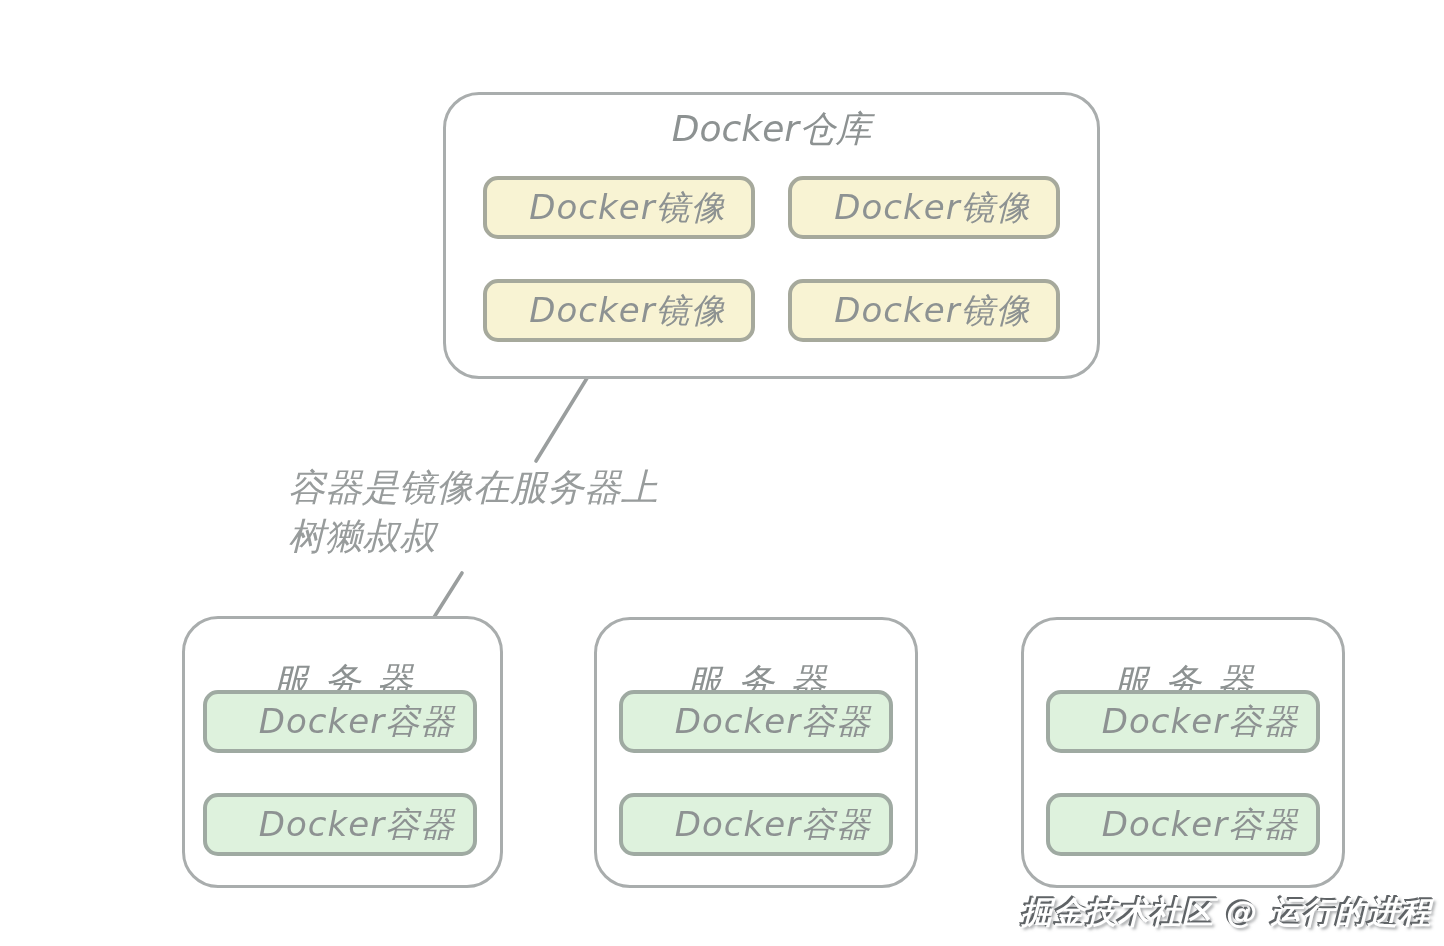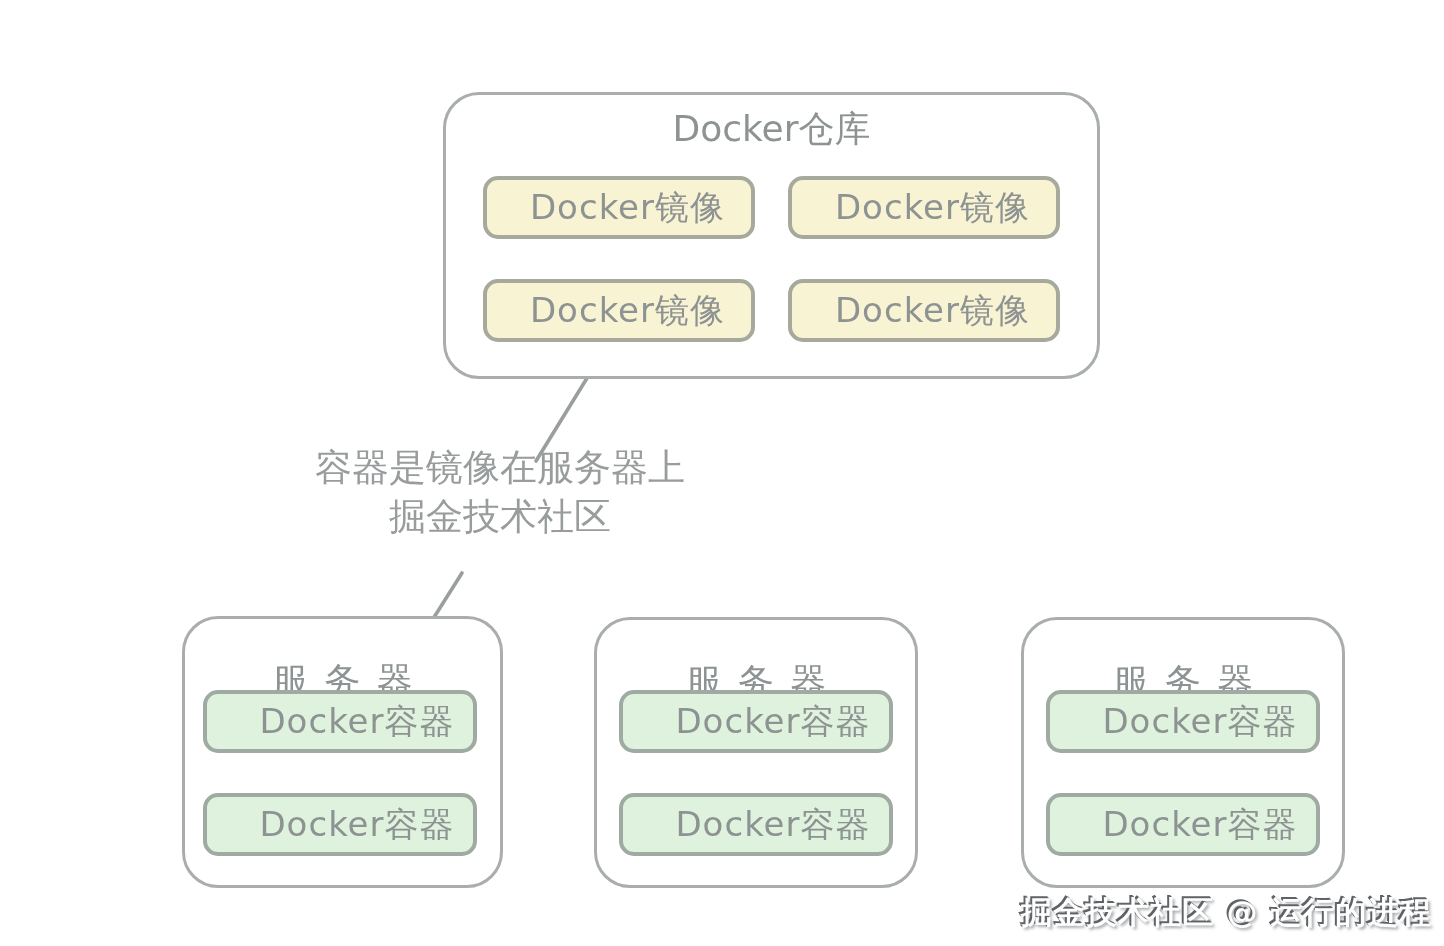--- a/index.html
+++ b/index.html
@@ -13,41 +13,42 @@
     --container-fill:#def2dd;
     --container-border:#9faaa2;
     --watermark-fill:#ffffff;
     --watermark-shadow:#5f6366;
   }
   html,body{margin:0;padding:0;background:var(--page-bg);}
   body{font-family:"DejaVu Sans","Liberation Sans",sans-serif;}
   .stage{
     position:relative;width:1444px;height:946px;overflow:hidden;
     background:var(--page-bg);
+    font-style:italic;
   }
   .connectors{position:absolute;left:0;top:0;pointer-events:none;}
   .big-box{
     position:absolute;border:3px solid var(--outline-gray);
     border-radius:36px;background:#fff;box-sizing:border-box;
   }
   .big-title{
     position:absolute;left:0;right:0;top:10px;text-align:center;
     font-size:36px;color:var(--label-gray);font-weight:500;
   }
   .server-title{letter-spacing:0.45em;text-indent:0.45em;margin-top:28px;}
   .chip{
     position:absolute;box-sizing:border-box;border-radius:15px;
     display:flex;align-items:center;justify-content:center;
     font-size:34px;color:var(--label-gray);font-weight:500;
     width:272px;height:63px;letter-spacing:0.03em;
   }
   .chip.yellow{background:var(--image-fill);border:4px solid var(--image-border);padding-left:17px;}
   .chip.green{background:var(--container-fill);border:4px solid var(--container-border);width:274px;padding-left:34px;}
   .annotation{
-    position:absolute;left:288px;top:444px;width:424px;text-align:center;
+    position:absolute;left:288px;top:464px;width:424px;
     font-size:37px;line-height:1.32;color:var(--annotation-gray);font-weight:500;
   }
   .watermark{
     position:absolute;right:12px;top:892px;
     font-size:31px;font-weight:bold;color:var(--watermark-fill);
     text-shadow:-2px -2px 0 var(--watermark-shadow),
                 -1px -1px 0 var(--watermark-shadow),
                  2px 2px 3px rgba(95,99,102,0.55);
     letter-spacing:0.04em;
   }
@@ -68,21 +69,21 @@
   <div class="big-box" style="left:443px;top:92px;width:657px;height:287px;">
     <div class="big-title">Docker仓库</div>
   </div>
   <div class="chip yellow" style="left:483px;top:176px;">Docker镜像</div>
   <div class="chip yellow" style="left:788px;top:176px;">Docker镜像</div>
   <div class="chip yellow" style="left:483px;top:279px;">Docker镜像</div>
   <div class="chip yellow" style="left:788px;top:279px;">Docker镜像</div>
 
   <div class="annotation">
     <div>容器是镜像在服务器上</div>
-    <div>掘金技术社区</div>
+    <div>树獭叔叔</div>
   </div>
 
   <div class="big-box" style="left:182px;top:616px;width:321px;height:272px;">
     <div class="big-title server-title">服务器</div>
   </div>
   <div class="chip green" style="left:203px;top:690px;">Docker容器</div>
   <div class="chip green" style="left:203px;top:793px;">Docker容器</div>
 
   <div class="big-box" style="left:594px;top:617px;width:324px;height:271px;">
     <div class="big-title server-title">服务器</div>

